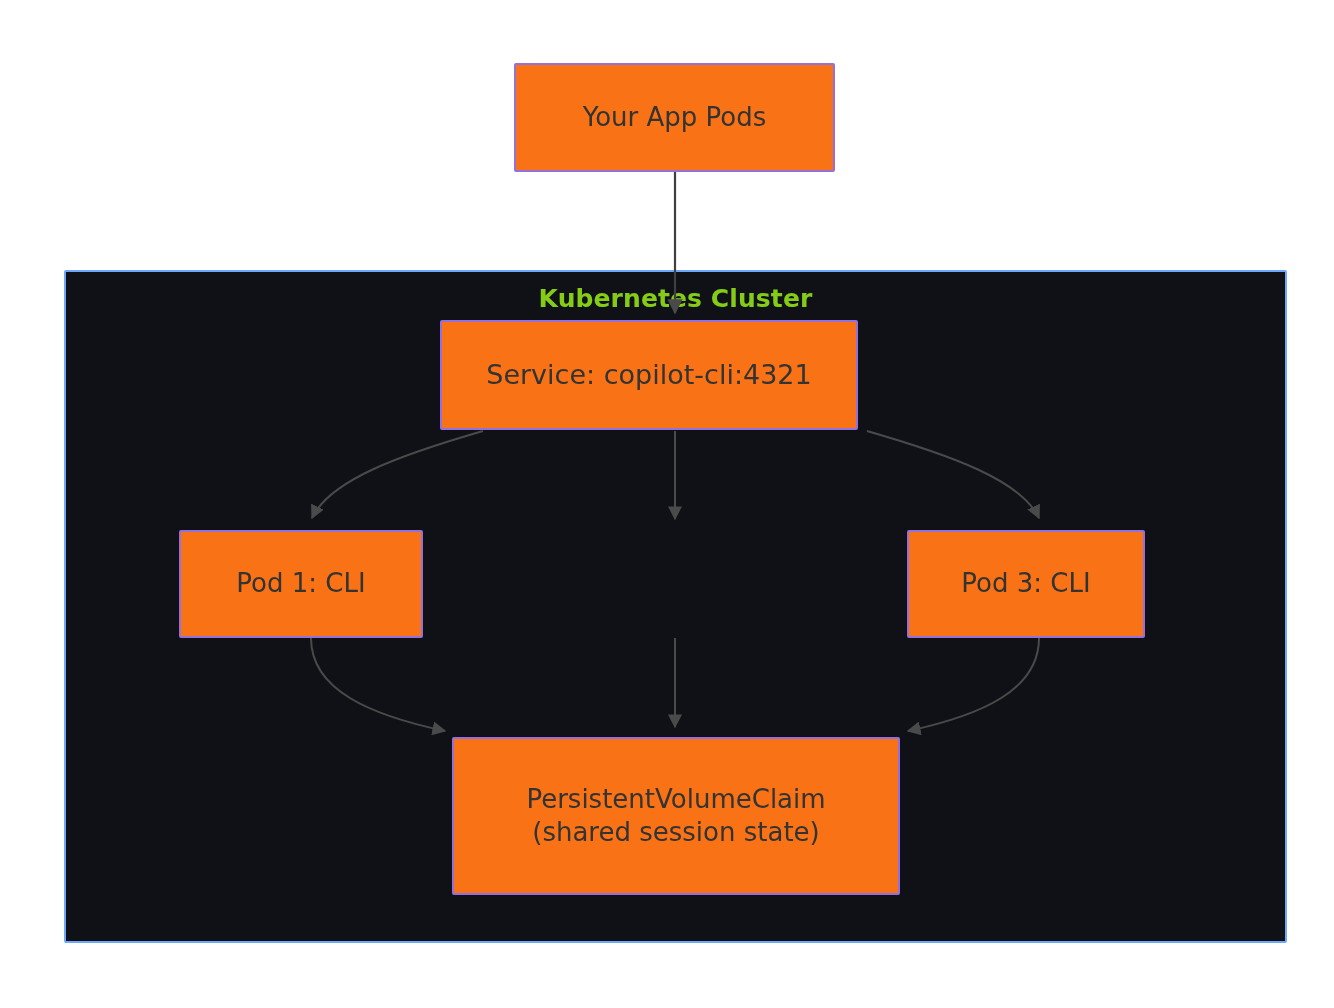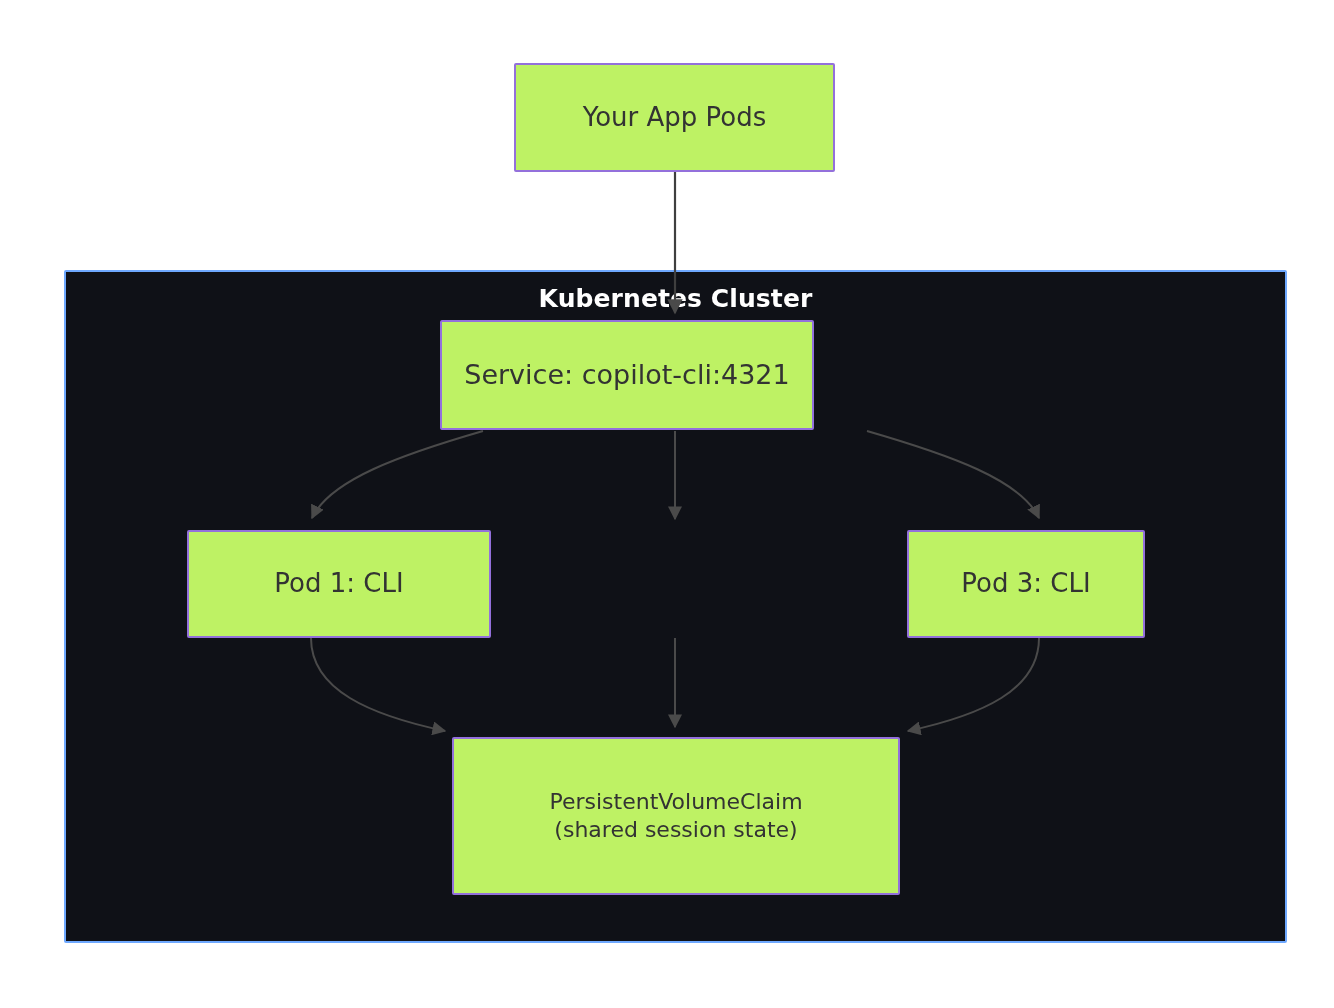--- a/index.html
+++ b/index.html
@@ -34,49 +34,49 @@
     position: absolute;
     box-sizing: border-box;
     background: #0f1117;
     border: 2px solid #6ea8fe;
     border-radius: 2px;
   }
   .cluster-title {
     position: absolute;
     width: 100%;
     text-align: center;
-    color: #ffffff;
+    color: #84cc16;
     font-size: 25px;
     font-weight: 700;
     letter-spacing: 0.1px;
     white-space: nowrap;
   }
   .node {
     position: absolute;
     box-sizing: border-box;
-    background: #bef264;
+    background: #f97316;
     border: 2px solid #9370DB;
     border-radius: 2px;
     display: flex;
     align-items: center;
     justify-content: center;
     text-align: center;
     color: #333333;
     font-size: 26px;
     line-height: 1.28;
     padding: 2px 4px;
   }
   .node .node-label {
     display: block;
     white-space: pre-line;
   }
   .node-pod { font-size: 26px; }
   .node-service { font-size: 27px; }
   .node-app { font-size: 26px; }
-  .node-pvc { font-size: 22px; align-items: center; }
+  .node-pvc { font-size: 26px; align-items: center; }
 </style>
 </head>
 <body>
 
 <div id="diagram-root">
 
   <div class="cluster-box" style="left:64px; top:270px; width:1223px; height:673px;">
     <div class="cluster-title" style="top:12px;">Kubernetes Cluster</div>
   </div>
 
@@ -99,25 +99,25 @@
 
     <path d="M 675 638 L 675 727" fill="none" stroke="#4a4a4a" stroke-width="2" marker-end="url(#arrowhead)"></path>
 
     <path d="M 1039 638 C 1039 690, 982 715, 908 731" fill="none" stroke="#4a4a4a" stroke-width="2" marker-end="url(#arrowhead)"></path>
   </svg>
 
   <div class="node node-app" style="left:514px; top:63px; width:321px; height:109px;">
     <span class="node-label">Your App Pods</span>
   </div>
 
-  <div class="node node-service" style="left:440px; top:320px; width:374px; height:110px;">
+  <div class="node node-service" style="left:440px; top:320px; width:418px; height:110px;">
     <span class="node-label">Service: copilot-cli:4321</span>
   </div>
 
-  <div class="node node-pod" style="left:179px; top:530px; width:304px; height:108px;margin-left:8px;">
+  <div class="node node-pod" style="left:179px; top:530px; width:244px; height:108px;">
     <span class="node-label">Pod 1: CLI</span>
   </div>
 
 
   <div class="node node-pod" style="left:907px; top:530px; width:238px; height:108px;">
     <span class="node-label">Pod 3: CLI</span>
   </div>
 
   <div class="node node-pvc" style="left:452px; top:737px; width:448px; height:158px;">
     <span class="node-label">PersistentVolumeClaim

